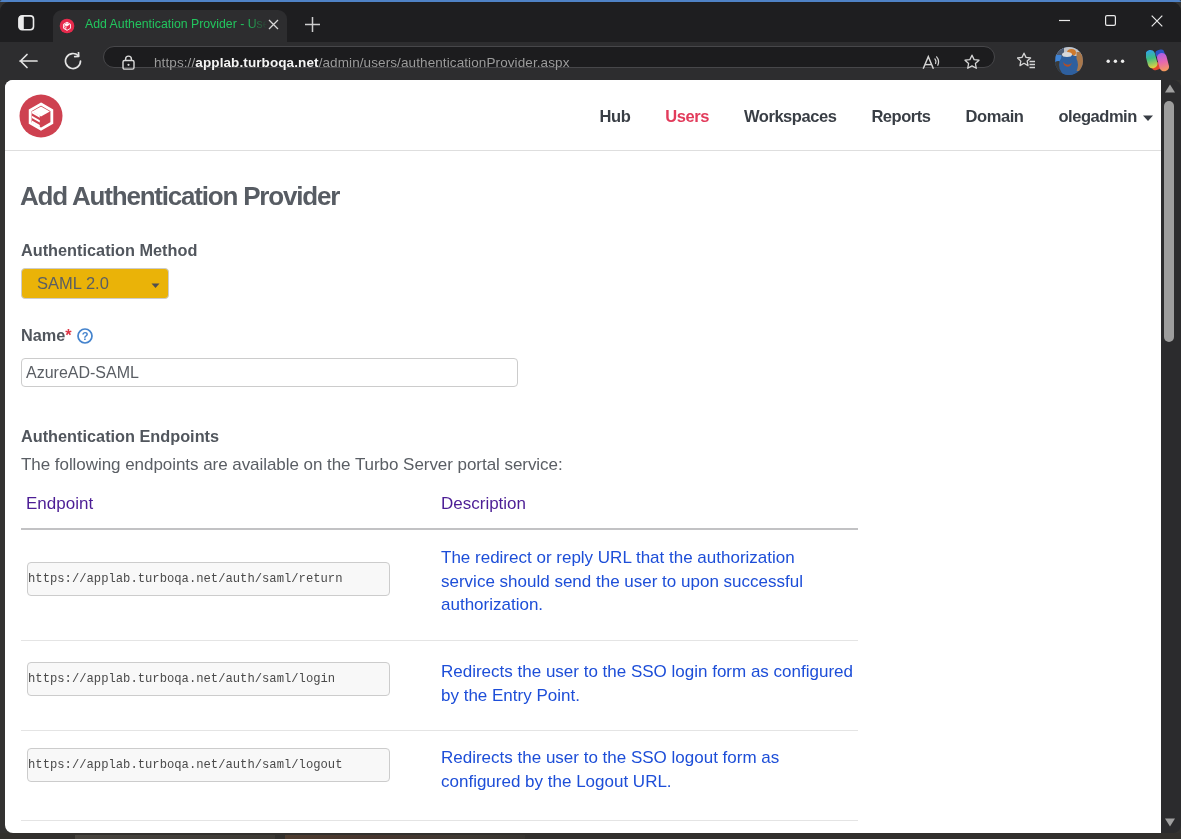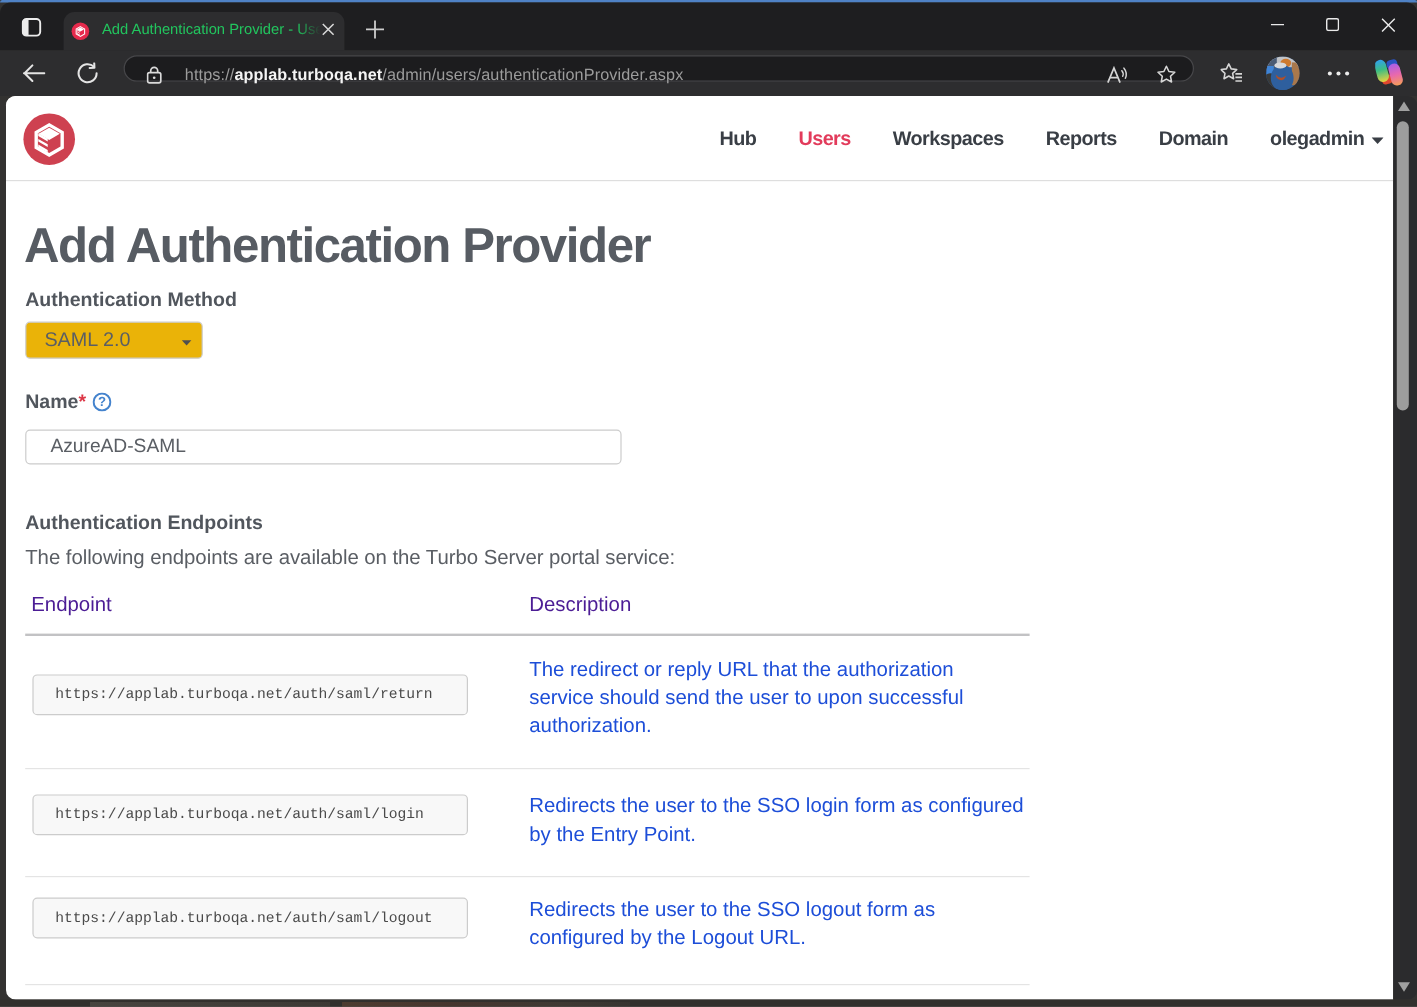--- a/index.html
+++ b/index.html
@@ -17,31 +17,31 @@
   #urlbar { left:103px; top:4px; width:892px; height:22px; background:#1c1c1e; border-radius:15px; border:1px solid #47474a; }
   #urltext { left:50px; top:8px; font-size:13.5px; color:#9c9c9c; white-space:nowrap; letter-spacing:0.1px;}
   #urltext b { color:#f4f4f4; font-weight:600; }
 
   
   #page { left:5px; top:80px; width:1156px; height:753px; background:#fff; border-radius:8px 0 0 8px; overflow:hidden; }
   #siteheader { left:0; top:0; width:1156px; height:71px; background:#fff; border-bottom:1px solid #dedede; }
   #mainnav { right:8px; top:26.5px; font-size:16.5px; font-weight:bold; color:#393e45; letter-spacing:-0.45px; }
   #mainnav span { margin-left:35px; }
   #mainnav .active { color:#e23b5b; }
-  h1#pagetitle { left:15px; top:101px; font-size:41px; font-weight:bold; color:#575c63; letter-spacing:-1.2px; }
+  h1#pagetitle { left:15px; top:101px; font-size:26px; font-weight:bold; color:#575c63; letter-spacing:-1.2px; }
   .label { font-size:16.3px; font-weight:bold; color:#51565d; }
   .red { color:#dc3545; }
   #selbox { left:16px; top:188px; width:148px; height:31px; border:1px solid #ccc; border-radius:4px; background:#eab308;
       font-size:16.5px; color:#5a5e64; line-height:29px; padding-left:15px; }
   #namein { left:16px; top:278px; width:497px; height:29px; border:1px solid #ccc; border-radius:4px; background:#fff;
-      font-size:16px; color:#5a5e64; line-height:27px; padding-left:20px; }
+      font-size:16px; color:#5a5e64; line-height:27px; padding-left:4px; }
   .para { font-size:17px; color:#5a5e64; letter-spacing:-0.05px; }
   .thead { font-size:17px; color:#4c1d95; }
   .codebox { width:363px; height:34px; background:#f8f8f8; border:1px solid #ccc; border-radius:4px;
-      font-family:"Liberation Mono", monospace; font-size:12.2px; color:#4a4a4a; line-height:32px; padding-left:18px; }
+      font-family:"Liberation Mono", monospace; font-size:12.2px; color:#4a4a4a; line-height:32px; padding-left:0; }
   .desc { font-size:17px; color:#1d4ed8; line-height:23.5px; }
   .rowline { left:16px; width:837px; height:0; border-top:1px solid #e4e4e4; }
 
   
   #scroll { left:1161px; top:80px; width:20px; height:753px; background:#2b2b2d; border-radius:0 8px 8px 0; }
   #thumb { left:3px; top:21px; width:9.5px; height:241px; background:#9d9d9d; border-radius:5px; }
 </style>
 </head>
 <body>
   <div class="abs" id="blueline"></div>

